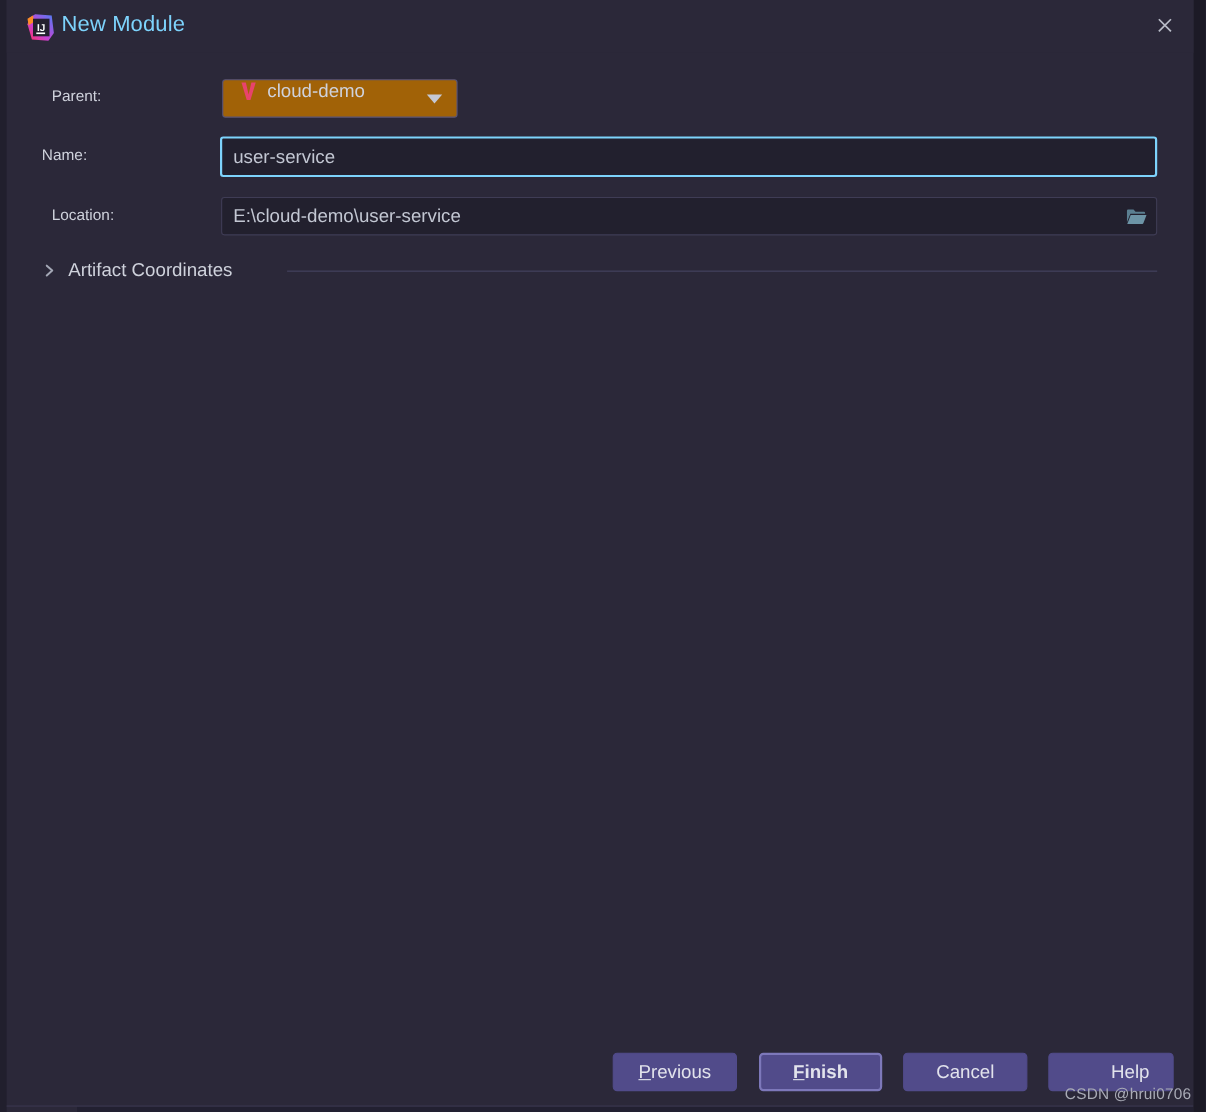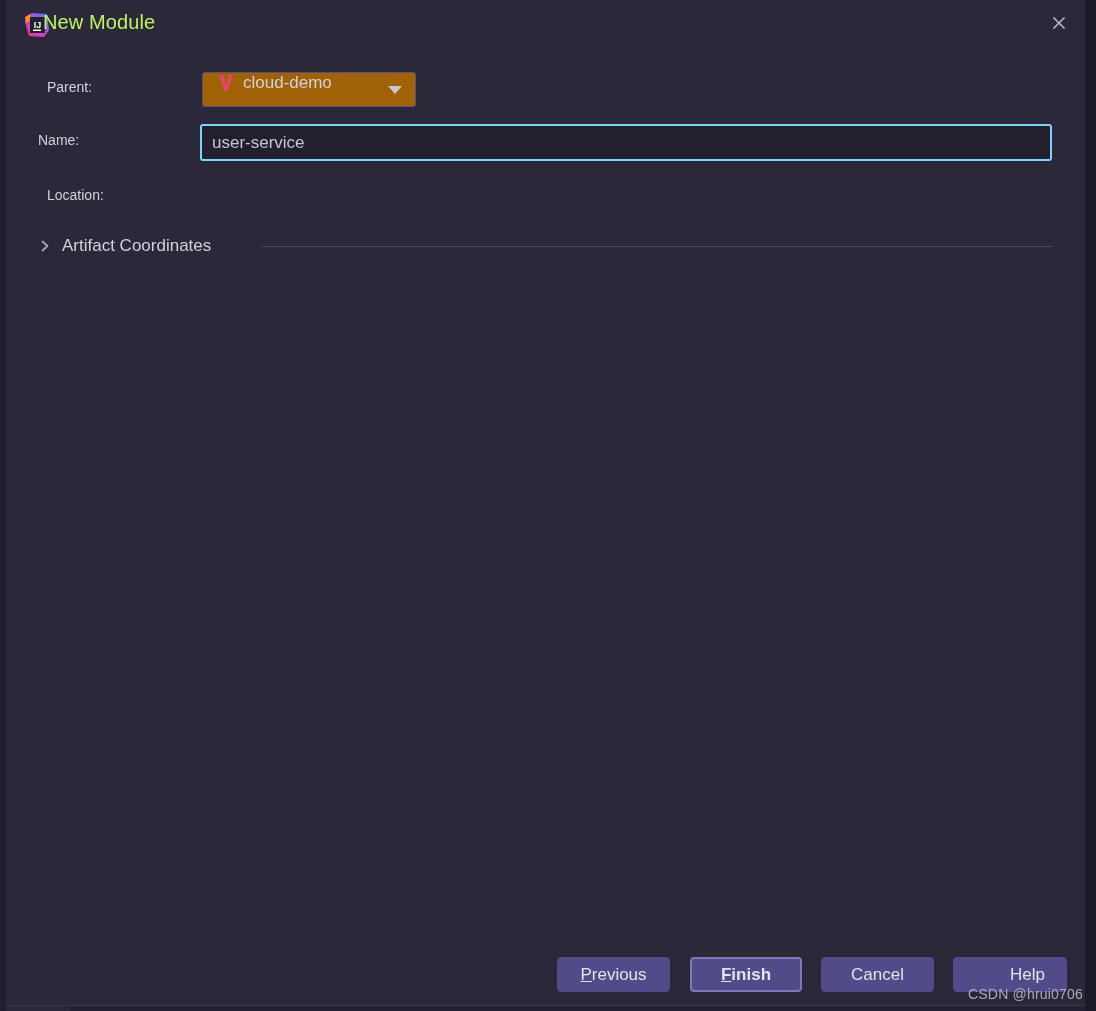--- a/index.html
+++ b/index.html
@@ -58,23 +58,23 @@
     width: 1079px; height: 48px;
     background: #2b2839;
   }
   .app-icon {
     position: absolute;
     left: 16px; top: 10px;
     width: 30px; height: 30px;
   }
   .title-text {
     position: absolute;
-    left: 37px; top: 11px;
+    left: 50px; top: 11px;
     font-size: 20px;
-    color: #bef264;
+    color: #7dd3fc;
     letter-spacing: 0.1px;
     white-space: nowrap;
   }
   .close-btn {
     position: absolute;
     left: 1036px; top: 6px;
     width: 34px; height: 34px;
     display: flex;
     align-items: center;
     justify-content: center;
@@ -290,20 +290,30 @@
   </div>
 
   <div class="field-label lbl-name">Name:</div>
 
   <div class="textfield tf-name">
     <span class="tf-value">user-service</span>
   </div>
 
   <div class="field-label lbl-location">Location:</div>
 
+  <div class="textfield tf-location">
+    <span class="tf-value">E:\cloud-demo\user-service</span>
+    <div class="browse-btn">
+      <svg width="20" height="18" viewBox="0 0 20 18">
+        <path d="M1.5 3.5 A1 1 0 0 1 2.5 2.5 L7.5 2.5 L9.3 4.6 L17 4.6
+                 A1 1 0 0 1 18 5.6 L18 6.4 L4.6 6.4 L1.5 14 Z" fill="#5b7f91"></path>
+        <path d="M4.9 7.4 L19.3 7.4 L16.4 15 A1 1 0 0 1 15.5 15.6 L1.8 15.6 Z" fill="#6d94a6"></path>
+      </svg>
+    </div>
+  </div>
 
   <div class="section-header">
     <div class="expander">
       <svg width="12" height="14" viewBox="0 0 12 14">
         <polyline points="3.5,2.5 8.5,7 3.5,11.5" fill="none" stroke="#a3a7b5" stroke-width="1.8" stroke-linecap="round" stroke-linejoin="round"></polyline>
       </svg>
     </div>
     <div class="section-title">Artifact Coordinates</div>
   </div>
   <div class="section-rule"></div>

